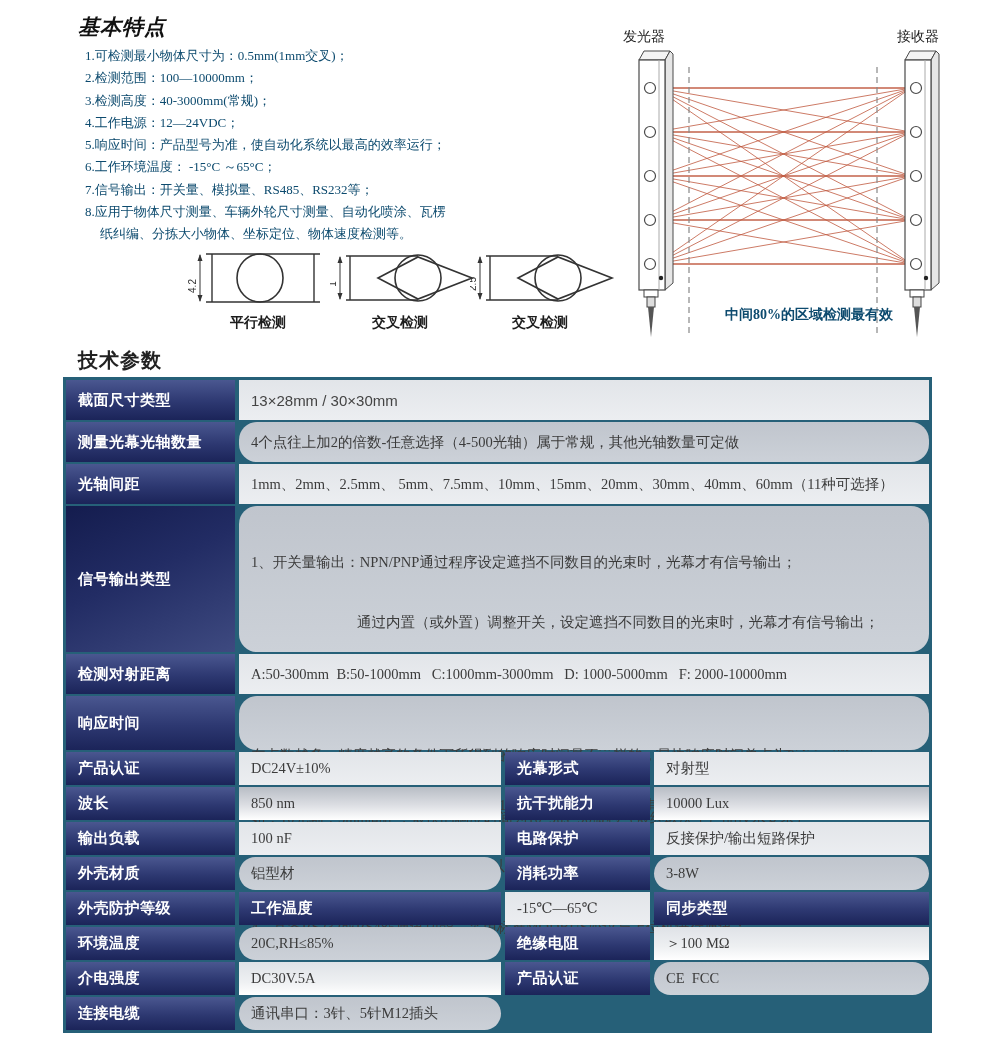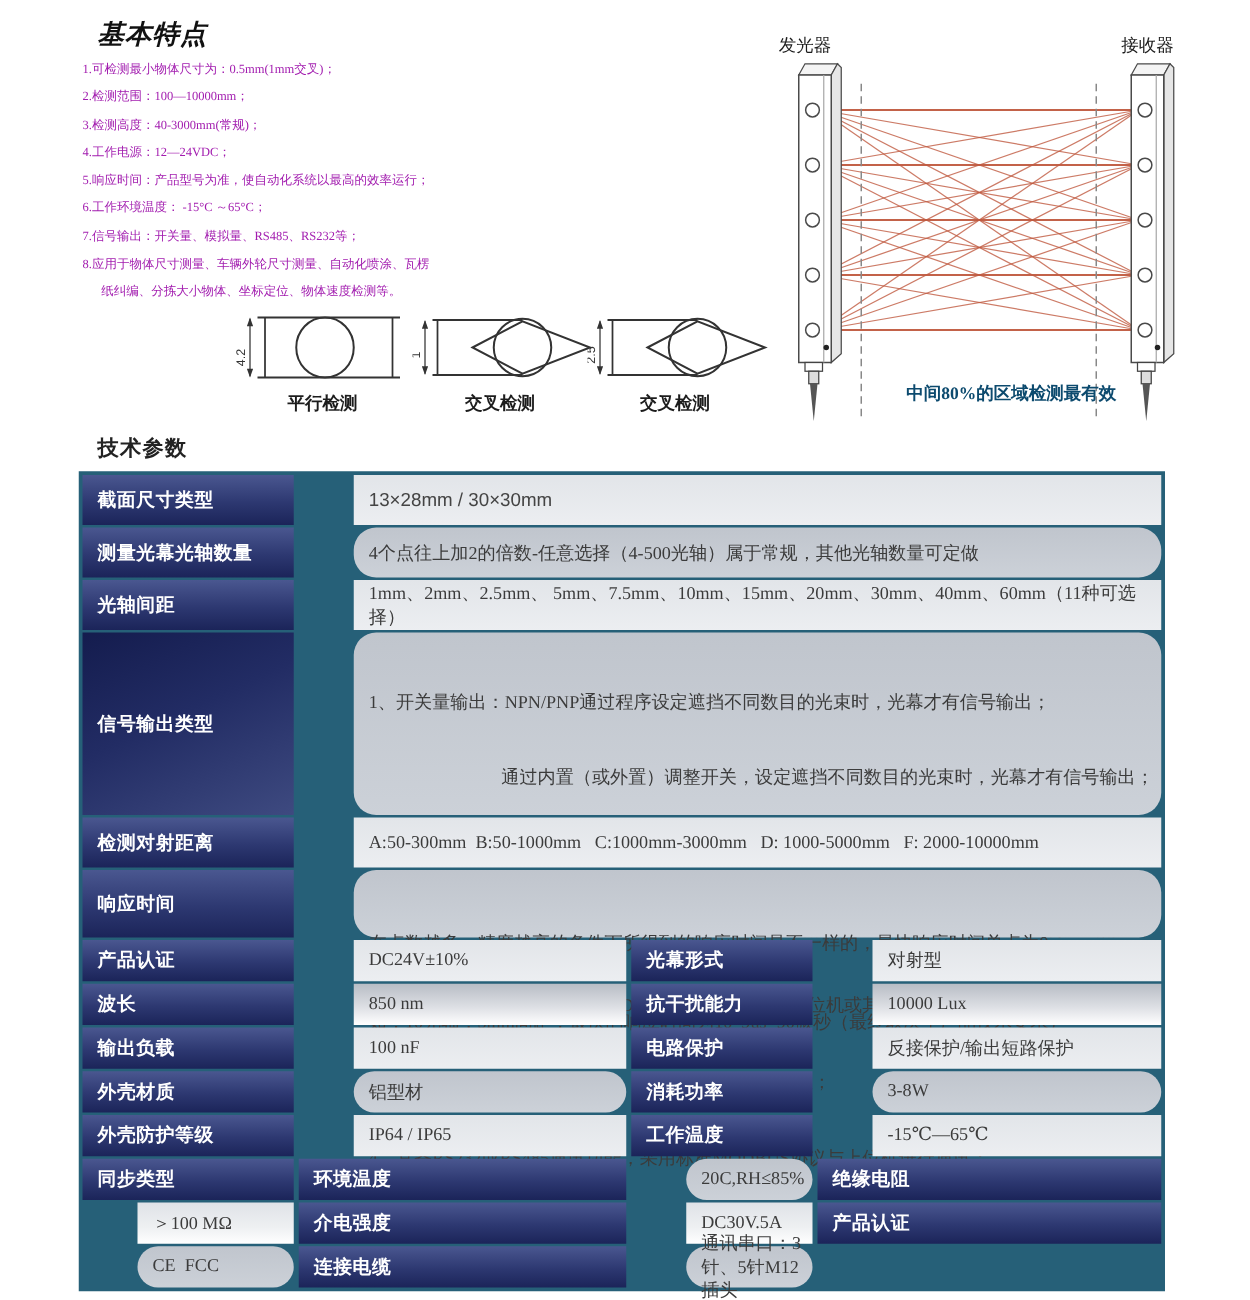--- a/index.html
+++ b/index.html
@@ -2,25 +2,25 @@
 <html><head>
 <meta charset="utf-8">
 <style>
   html,body{margin:0;padding:0;background:#fff;}
   .page{position:relative;width:1000px;height:1040px;background:#fff;overflow:hidden;
         font-family:"Liberation Sans",sans-serif;color:#222;}
 
   
   .h1{position:absolute;left:78px;top:13px;font-size:21px;font-weight:bold;color:#111;
       font-family:"Liberation Sans",sans-serif;letter-spacing:1px;font-style:italic;}
-  .h2{position:absolute;left:78px;top:347px;font-size:17px;font-weight:600;color:#222;letter-spacing:1px;}
-
-  
-  .features{position:absolute;left:66px;top:45px;width:510px;
-            font-family:"Liberation Serif","DejaVu Serif",serif;font-size:10px;color:#a21caf;}
+  .h2{position:absolute;left:78px;top:347px;font-size:20px;font-weight:600;color:#222;letter-spacing:1px;}
+
+  
+  .features{position:absolute;left:85px;top:45px;width:510px;
+            font-family:"Liberation Serif","DejaVu Serif",serif;font-size:13px;color:#0c4a6e;}
   .feat{line-height:22.3px;white-space:nowrap;}
   .feat.indent{padding-left:15px;}
 
   
   .beam-diagram{position:absolute;left:612px;top:25px;width:410px;height:320px;}
   .bd-label{position:absolute;top:3px;font-size:14px;color:#1c1c1c;
             font-family:"Liberation Serif","DejaVu Serif",serif;}
   .bd-label.emitter{left:11px;}
   .bd-label.receiver{left:285px;}
   .bd-caption{position:absolute;left:87px;top:281px;width:220px;text-align:center;
@@ -42,21 +42,21 @@
               padding:3px;box-sizing:border-box;display:flex;flex-direction:column;gap:2px;}
   .grid-top{display:grid;grid-template-columns:169px 1fr;column-gap:4px;row-gap:2px;
             grid-template-rows:40px 40px 40px 146px 40px 54px;}
   .grid-pairs{display:grid;grid-template-columns:169px 262px 145px 1fr;column-gap:4px;row-gap:2px;
               grid-auto-rows:33px;}
   .lbl{background:linear-gradient(180deg,#4a5790 0%,#2d3871 55%,#1b2459 100%);
        color:#fff;font-size:15px;font-weight:bold;display:flex;align-items:center;
        padding-left:12px;letter-spacing:0.5px;}
   .lbl.tall{background:linear-gradient(155deg,#141c4e 0%,#222c64 45%,#3e4a80 100%);}
   .val{display:flex;align-items:center;padding-left:12px;color:#3b3b3b;font-size:14.5px;
-       font-family:"Liberation Serif","DejaVu Serif",serif;white-space:pre-wrap;margin-left:44px;}
+       font-family:"Liberation Serif","DejaVu Serif",serif;white-space:pre-wrap;}
   .val.sans{font-family:"Liberation Sans",sans-serif;font-size:15px;color:#444;}
   .val.light{background:linear-gradient(180deg,#e2e5e9 0%,#eceef1 100%);}
   .val.dark{background:linear-gradient(180deg,#c0c5cd 0%,#ccd1d8 100%);border-radius:18px;}
   .val.glossy{background:linear-gradient(180deg,#b8bdc5 0%,#dcdee3 55%,#ffffff 100%);}
   .val.glossy-light{background:linear-gradient(180deg,#dfe2e7 0%,#eef0f2 60%,#ffffff 100%);}
   .val.multi{display:block;padding-top:5px;line-height:20.3px;}
   .val.multi .ln{white-space:pre;}
   .val.multi .ln.ind{padding-left:106px;}
   .val.multi2{display:block;padding-top:7px;line-height:21px;}
 </style>
@@ -244,21 +244,20 @@
       <div class="val light">100 nF</div>
       <div class="lbl">电路保护</div>
       <div class="val light">反接保护/输出短路保护</div>
 
       <div class="lbl">外壳材质</div>
       <div class="val dark">铝型材</div>
       <div class="lbl">消耗功率</div>
       <div class="val dark">3-8W</div>
 
       <div class="lbl">外壳防护等级</div>
-      <div class="val light">IP64 / IP65</div>
       <div class="lbl">工作温度</div>
       <div class="val light">-15℃—65℃</div>
 
       <div class="lbl">同步类型</div>
       <div class="lbl">环境温度</div>
       <div class="val dark">20C,RH≤85%</div>
 
       <div class="lbl">绝缘电阻</div>
       <div class="val glossy-light">＞100 MΩ</div>
       <div class="lbl">介电强度</div>

